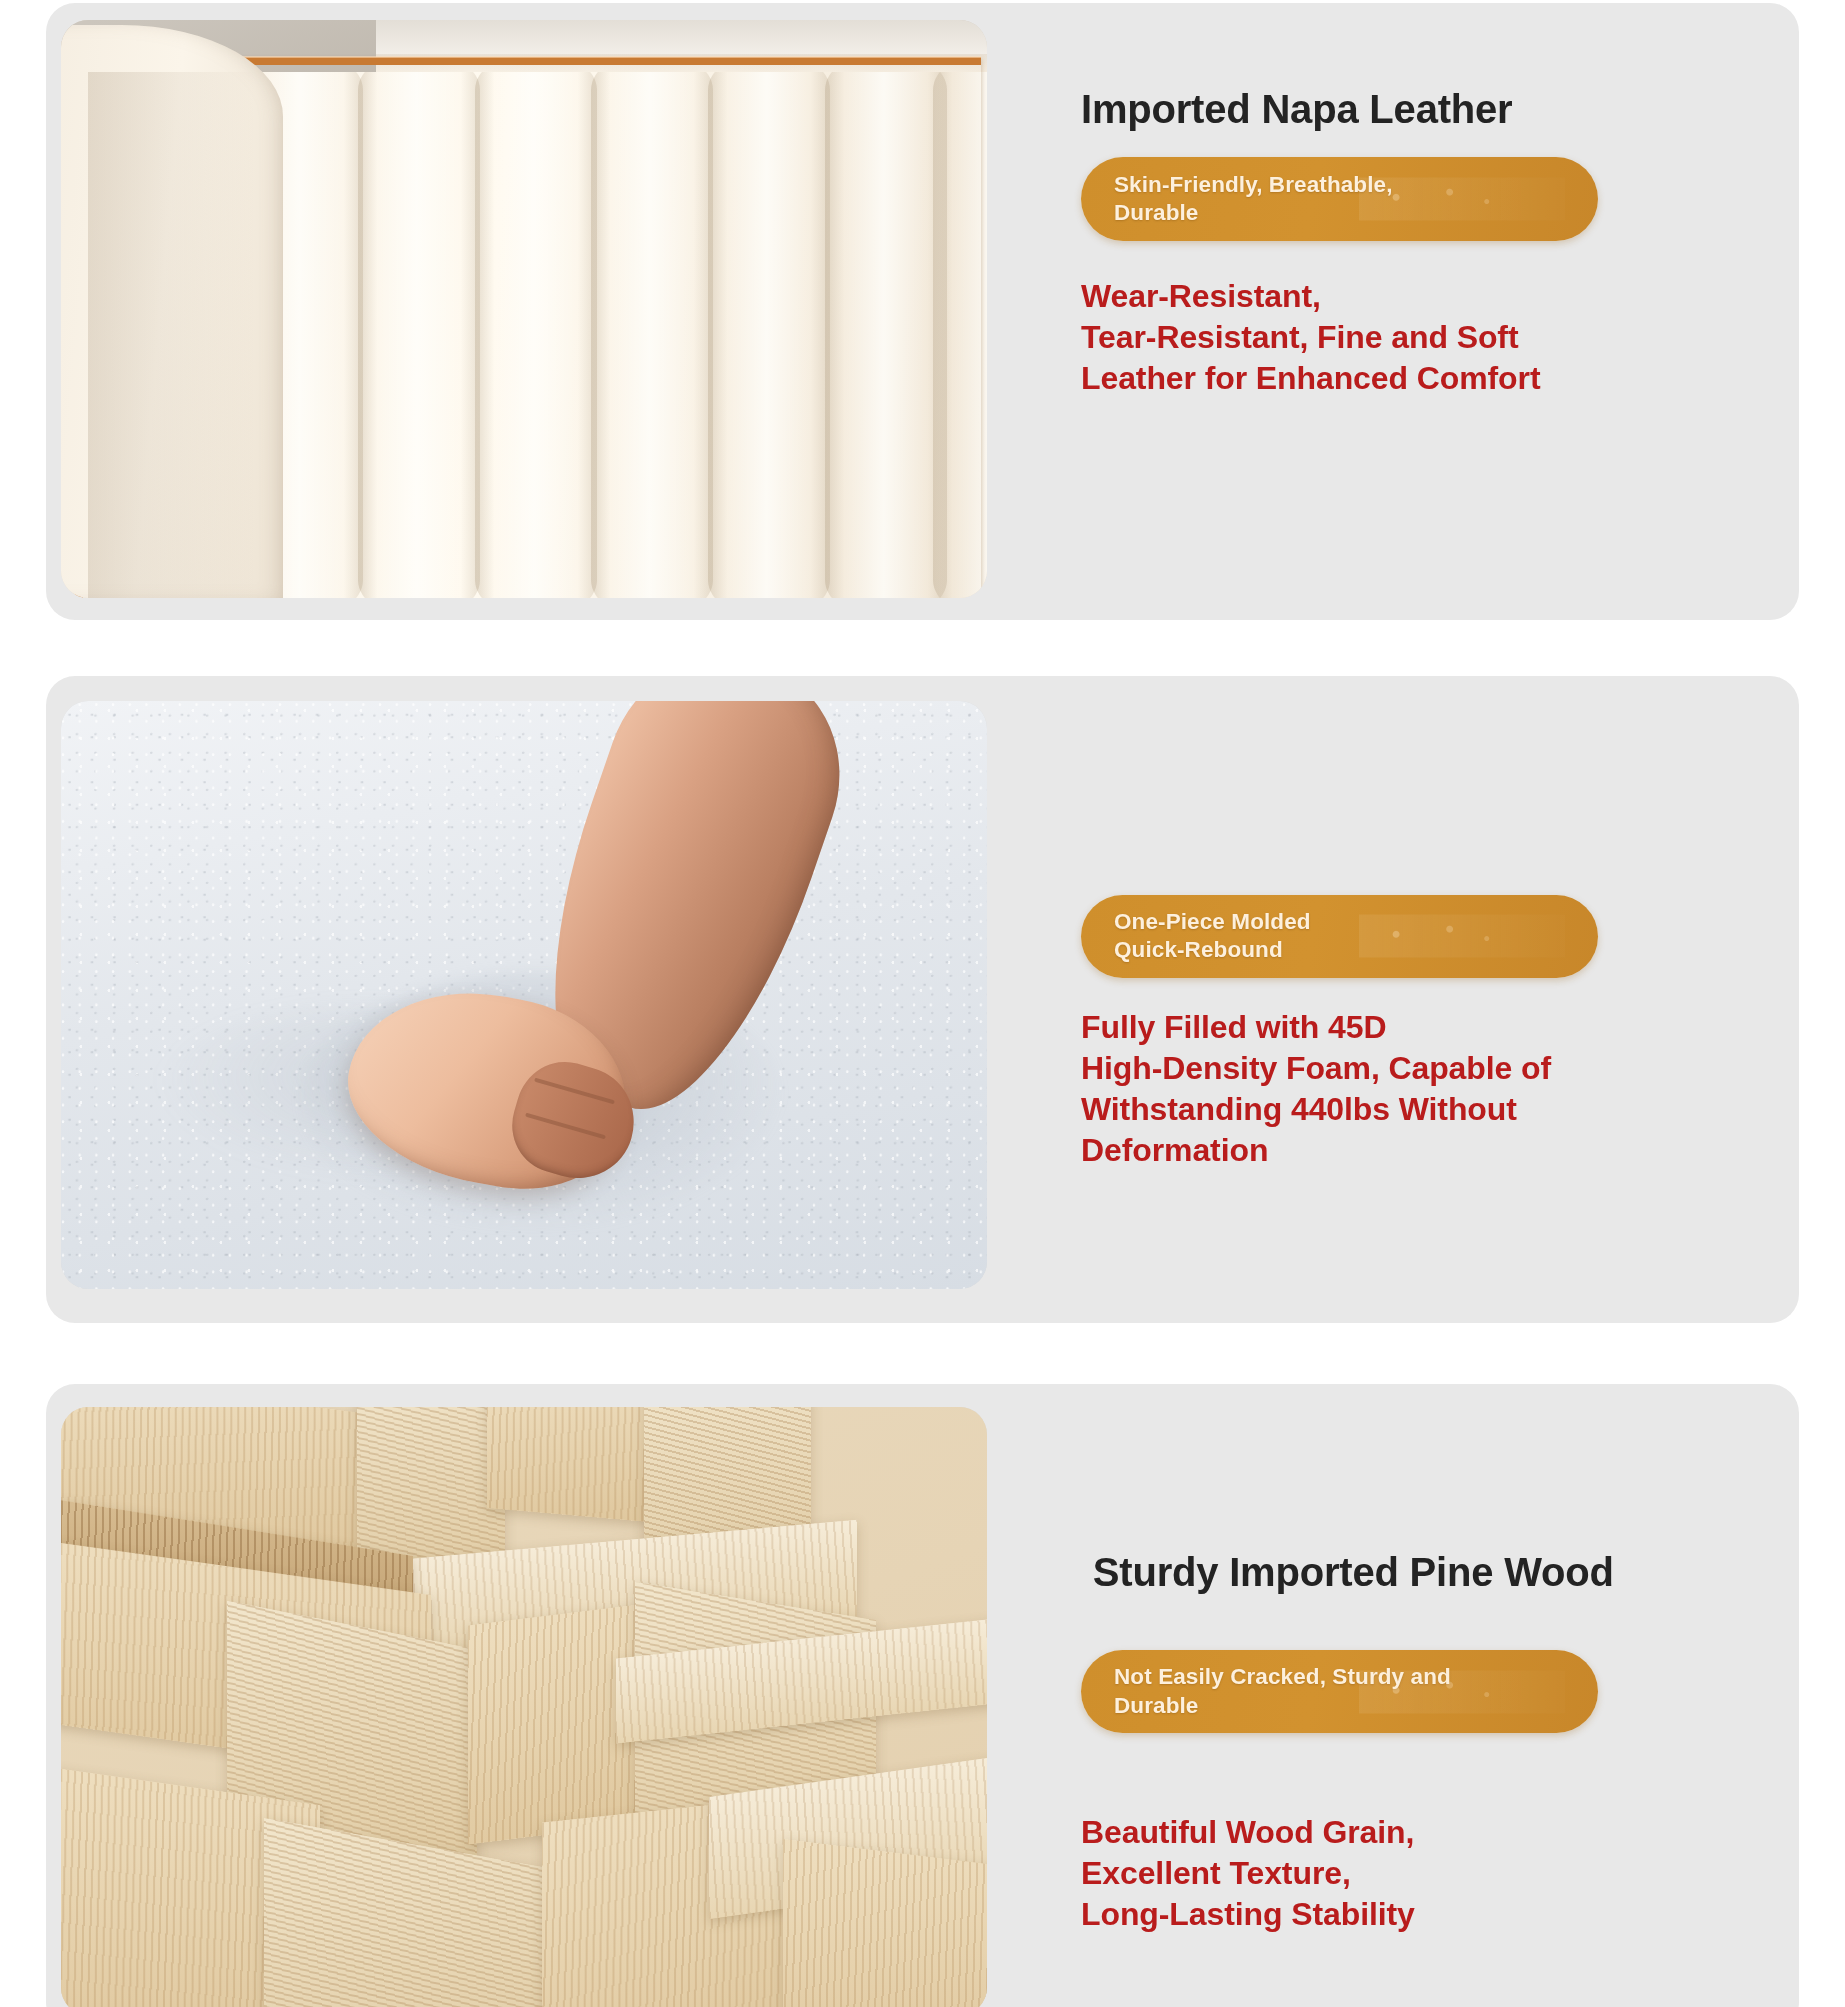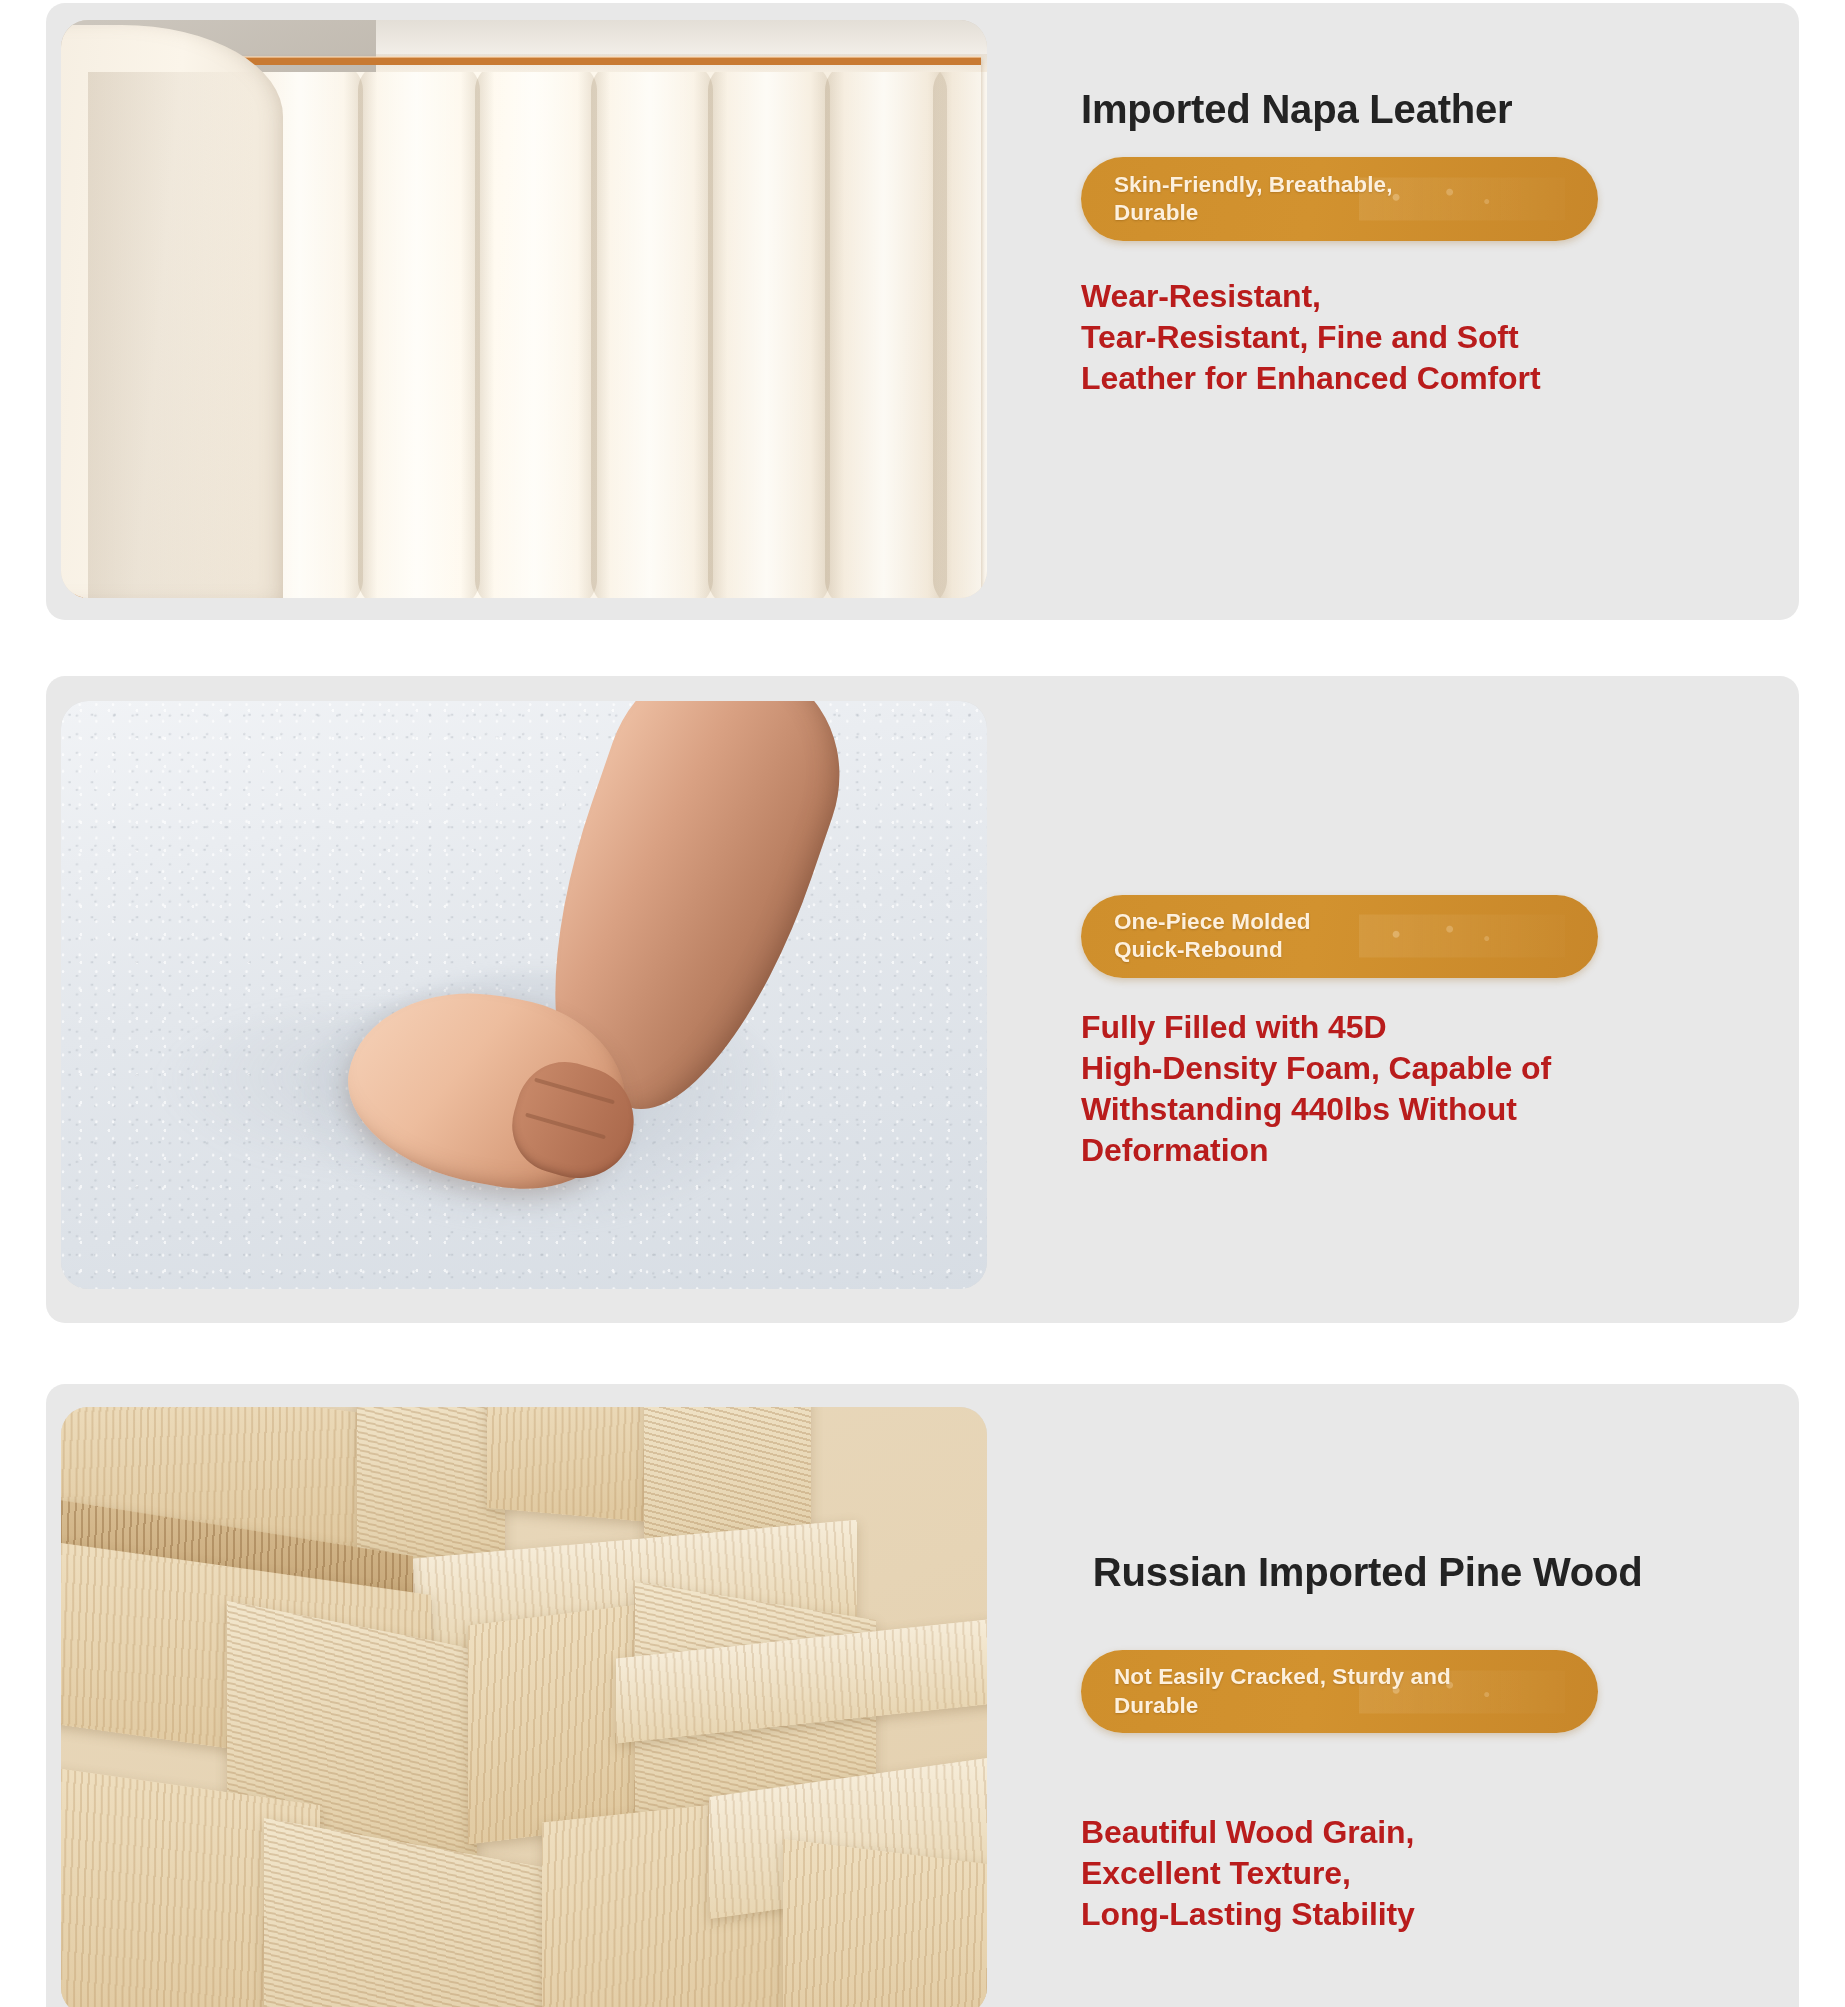--- a/index.html
+++ b/index.html
@@ -20,21 +20,21 @@
     left: 0; top: 0;
     width: 1846px;
   }
 
   
   .feature-card {
     position: absolute;
     left: 46px;
     width: 1753px;
     background: #e8e8e8;
-    border-radius: 19px;
+    border-radius: 29px;
     box-sizing: border-box;
     overflow: hidden;
   }
   .card-1 { top: 2.9px;    height: 617px; }
   .card-2 { top: 676px;  height: 647px; }
   .card-3 { top: 1384px; height: 647px; }
 
   
   .media {
     position: absolute;
@@ -381,21 +381,21 @@
         <div class="beam top" style="left:60%;top:38%;width:42%;height:14%;transform:skewY(-6deg);"></div>
         <div class="beam face" style="left:-6%;top:62%;width:34%;height:42%;transform:skewY(8deg);"></div>
         <div class="beam end" style="left:22%;top:72%;width:32%;height:34%;transform:skewY(10deg);"></div>
         <div class="beam face" style="left:52%;top:66%;width:30%;height:40%;transform:skewY(-6deg);"></div>
         <div class="beam top" style="left:70%;top:60%;width:40%;height:20%;transform:skewY(-8deg);"></div>
         <div class="beam face" style="left:78%;top:74%;width:30%;height:32%;transform:skewY(7deg);"></div>
       </div>
     </div>
 
     <div class="copy">
-      <h2 class="feature-title">Russian Imported Pine Wood</h2>
+      <h2 class="feature-title">Sturdy Imported Pine Wood</h2>
 
       <div class="tag-pill">
         <span class="tag-label">Not Easily Cracked, Sturdy and
 Durable</span>
         <span class="ghost"></span>
       </div>
 
       <p class="feature-desc">Beautiful Wood Grain,
 Excellent Texture,
 Long-Lasting Stability</p>

